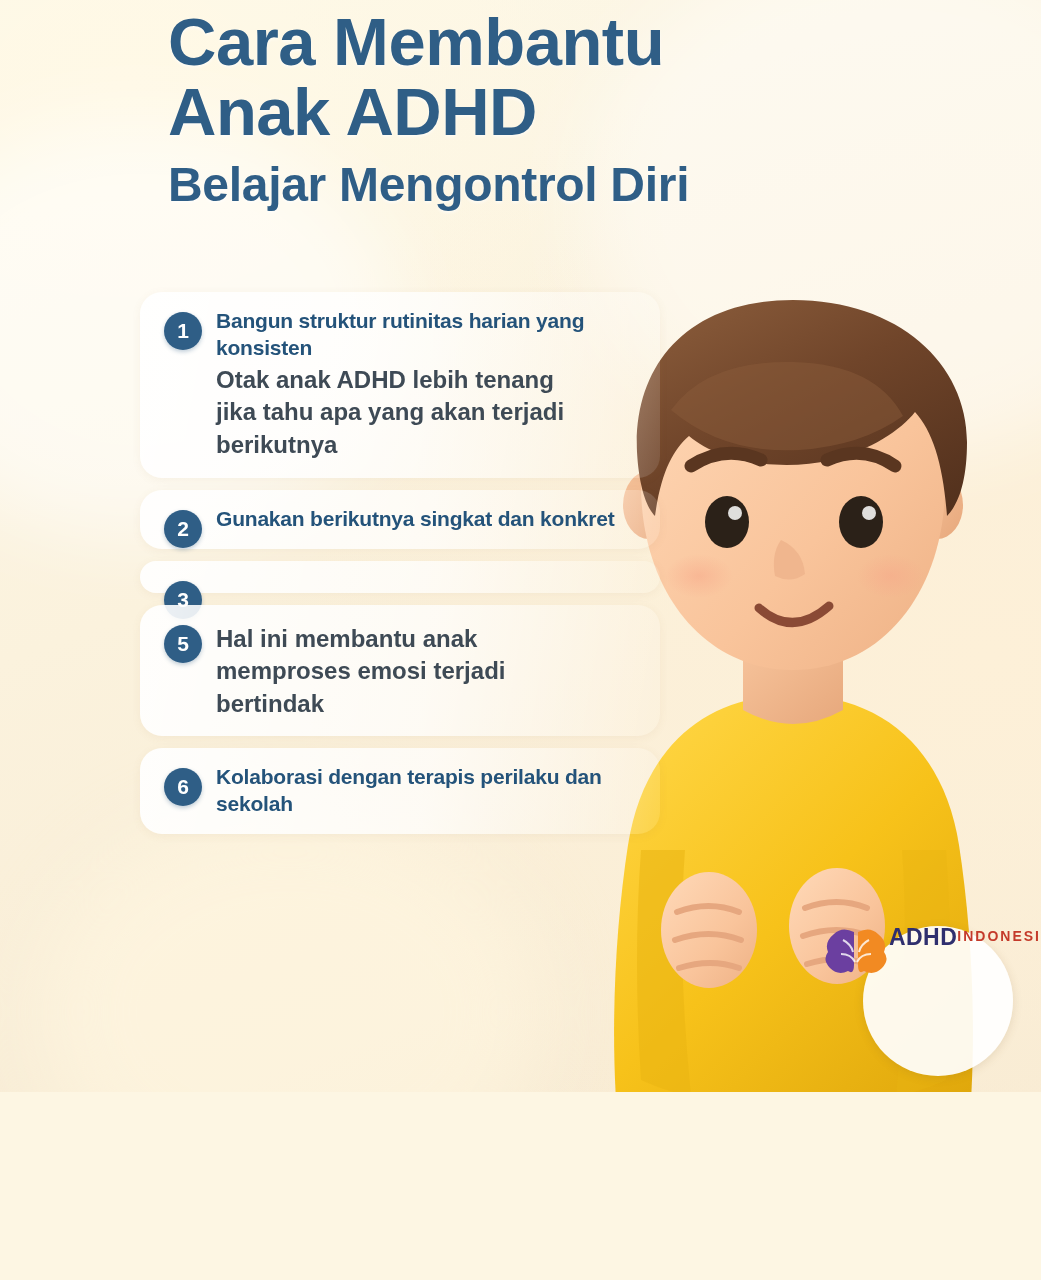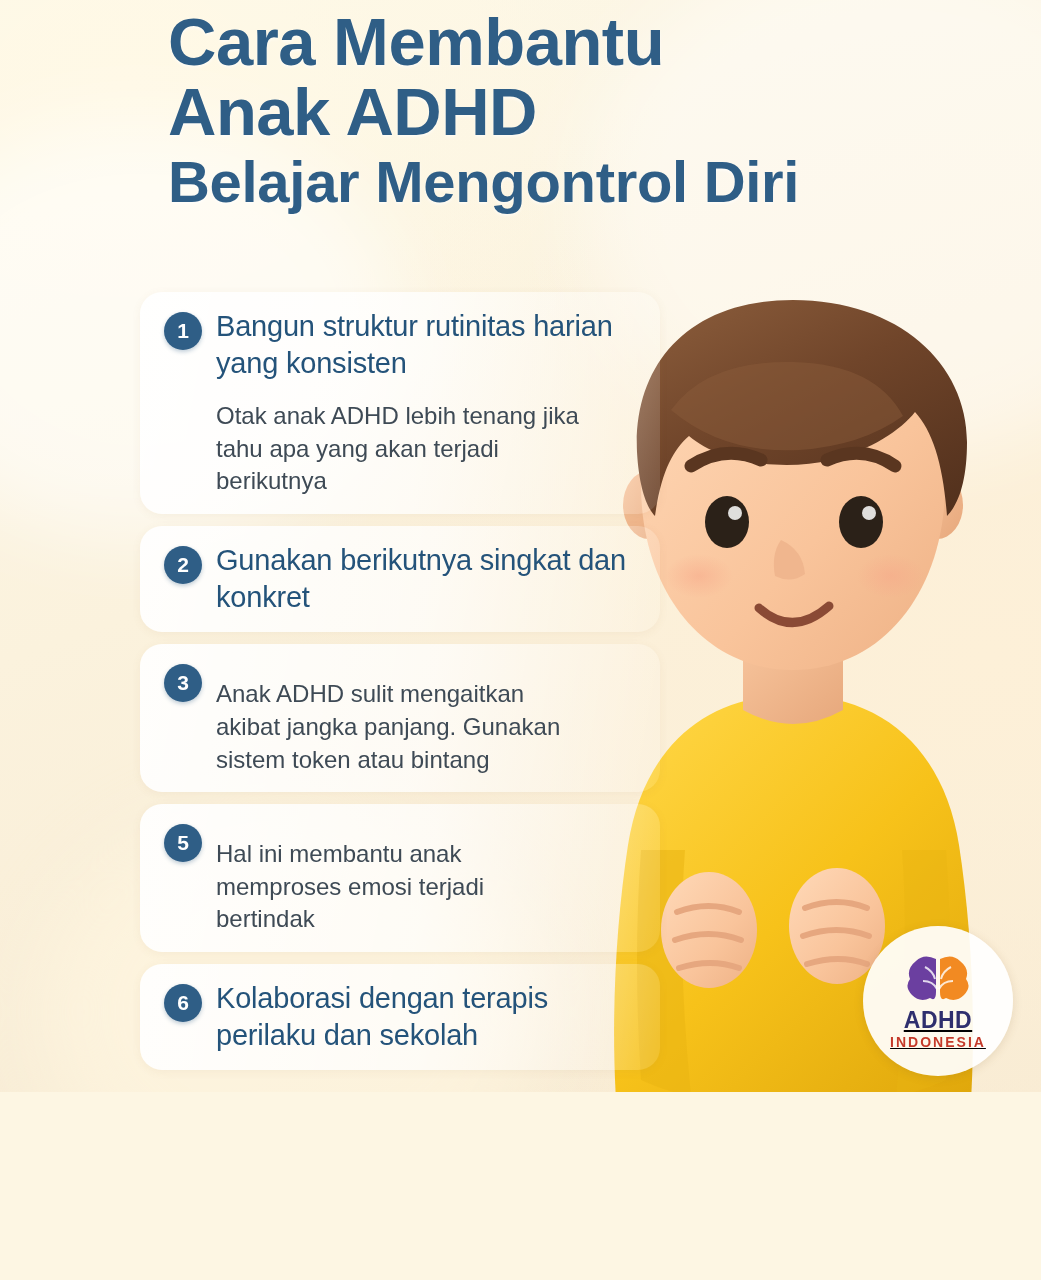--- a/index.html
+++ b/index.html
@@ -47,23 +47,23 @@
     font-weight: bold;
     font-size: 67px;
     line-height: 1.02;
     letter-spacing: -0.5px;
     text-shadow: 0 2px 3px rgba(255,255,255,0.6);
   }
   .title-line1 { margin-bottom: 2px; }
   .title-line3 {
     color: #2f5e86;
     font-weight: bold;
-    font-size: 58px;
+    font-size: 48px;
     line-height: 1.15;
-    margin-top: 2px;
+    margin-top: 10px;
     letter-spacing: -0.3px;
     text-shadow: 0 2px 3px rgba(255,255,255,0.6);
   }
 
   
   .tips {
     position: absolute;
     left: 140px;
     top: 292px;
     width: 520px;
@@ -88,31 +88,32 @@
     color: #ffffff;
     font-size: 21px;
     font-weight: bold;
     display: flex;
     align-items: center;
     justify-content: center;
     box-shadow: 0 2px 4px rgba(47,94,134,0.3);
   }
   .tip-title {
     color: #24537a;
-    font-weight: normal;
-    font-size: 29px;
+    font-weight: bold;
+    font-size: 21px;
     line-height: 1.28;
     letter-spacing: -0.2px;
   }
   .tip-desc {
     color: #3e4a55;
     font-size: 24px;
     line-height: 1.36;
-    margin-top: 18px;
+    margin-top: 2px;
     max-width: 370px;
+    font-weight: bold;
   }
 
   
   .character {
     position: absolute;
     right: -10px;
     top: 290px;
     width: 520px;
     height: 980px;
     z-index: 4;
@@ -124,25 +125,24 @@
   .logo {
     position: absolute;
     right: 28px;
     bottom: 16px;
     width: 150px;
     height: 150px;
     border-radius: 50%;
     background: rgba(255,255,255,0.92);
     box-shadow: 0 2px 10px rgba(120,90,40,0.15);
     display: flex;
-    flex-direction: column;
-    align-items: center;
+    flex-direction: row;
+    align-items: flex-start;
     justify-content: center;
     z-index: 9;
-    text-decoration: underline;
   }
   .logo-brain { margin-bottom: 2px; }
   .logo-text {
     color: #2f2f6e;
     font-weight: bold;
     font-size: 23px;
     letter-spacing: 0.5px;
     line-height: 1;
   }
   .logo-sub {
@@ -272,21 +272,20 @@
       <div class="tip-desc">Otak anak ADHD lebih tenang jika tahu apa yang akan terjadi berikutnya</div>
     </div>
 
     <div class="tip">
       <div class="tip-num">2</div>
       <div class="tip-title">Gunakan berikutnya singkat dan konkret</div>
     </div>
 
     <div class="tip">
       <div class="tip-num">3</div>
-      <div class="tip-desc">Anak ADHD sulit mengaitkan akibat jangka panjang. Gunakan sistem token atau bintang</div>
     </div>
 
     <div class="tip">
       <div class="tip-num">5</div>
       <div class="tip-desc">Hal ini membantu anak memproses emosi terjadi bertindak</div>
     </div>
 
     <div class="tip">
       <div class="tip-num">6</div>
       <div class="tip-title">Kolaborasi dengan terapis perilaku dan sekolah</div>

